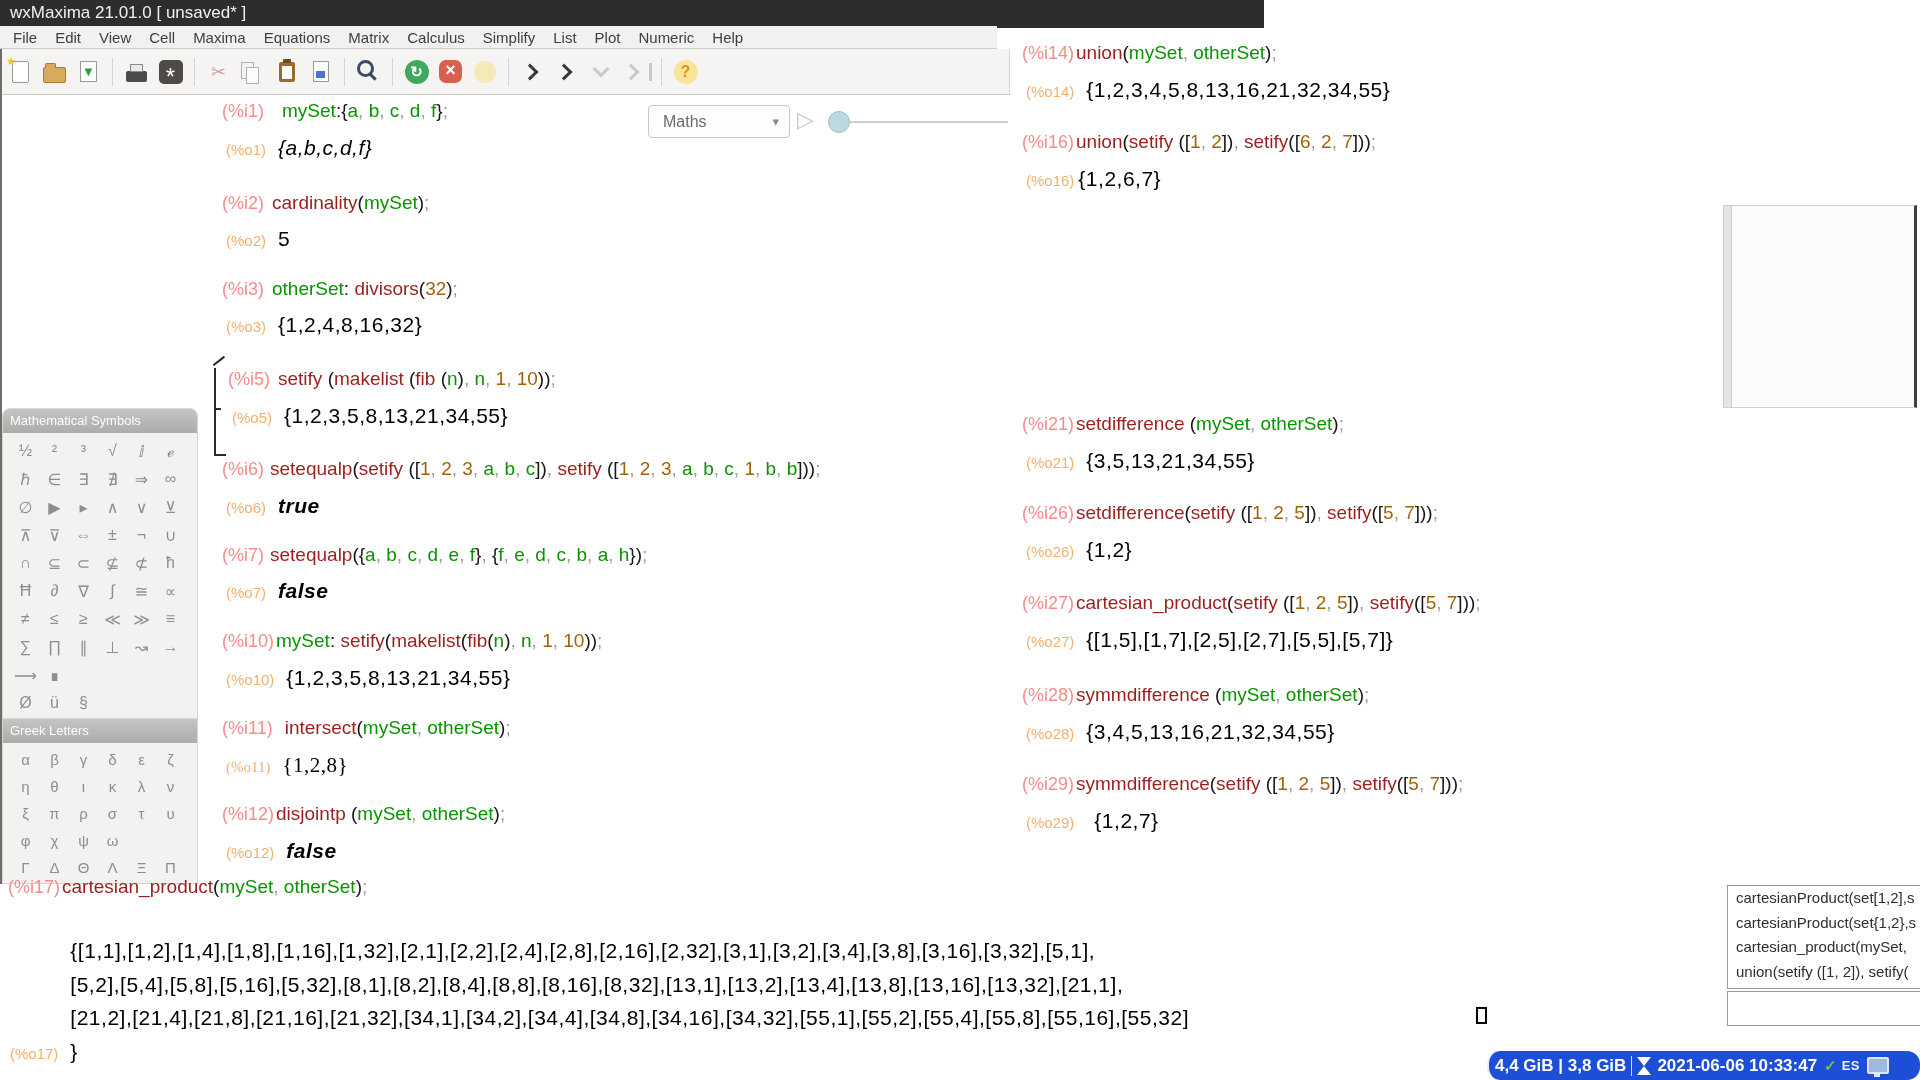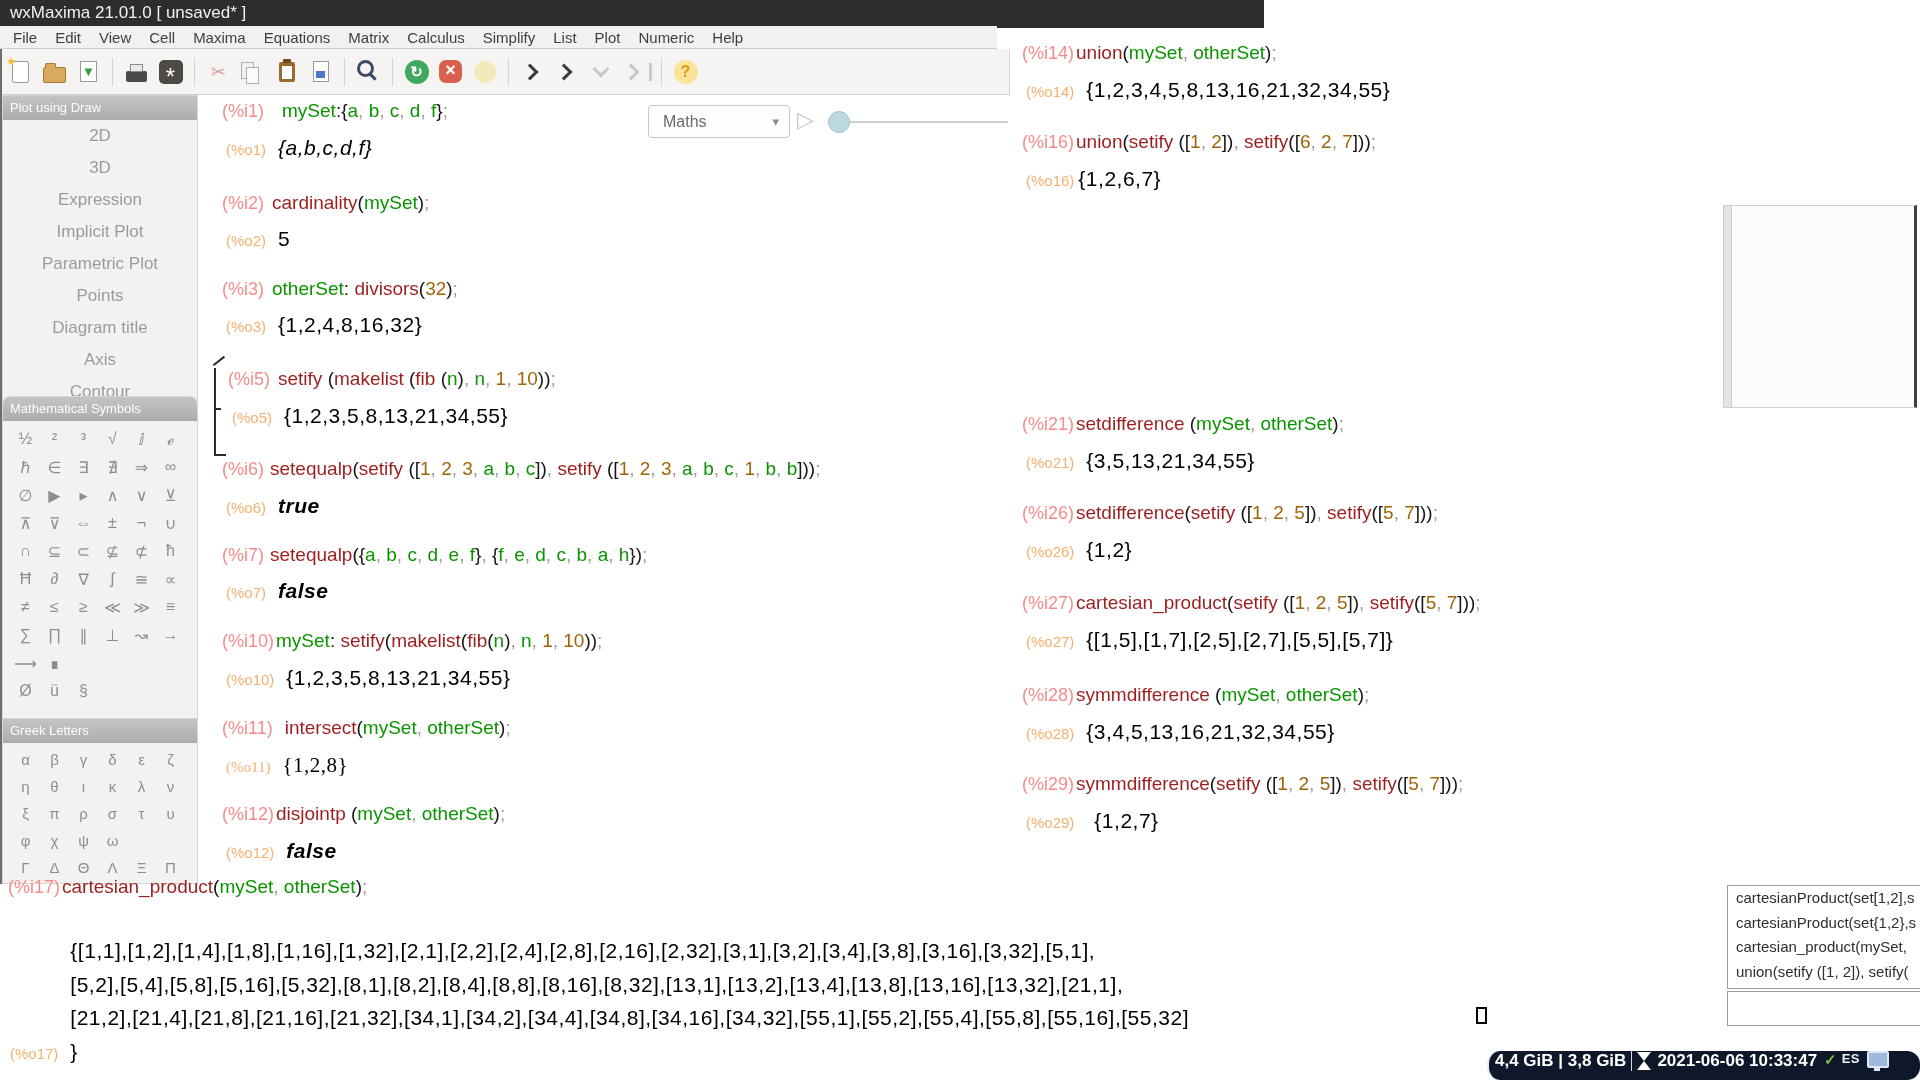--- a/index.html
+++ b/index.html
@@ -59,21 +59,21 @@
   #tb-slider .knob{position:absolute;left:0;top:0;width:22px;height:22px;border-radius:50%;
                    background:#bcd9e0;border:1px solid #9fc3cc;box-sizing:border-box;z-index:1;}
 
   
   #left-border{position:absolute;left:0;top:49px;width:2px;height:835px;background:#6f6d6a;}
   .pane{position:absolute;left:2px;width:196px;background:#f3f2f0;border:1px solid #d8d6d4;box-sizing:border-box;overflow:hidden;}
   .pane-header{height:24px;background:linear-gradient(#c6c4c2,#aeacaa);color:#fdfdfd;font-size:13px;
                line-height:24px;padding-left:7px;}
   #pane-draw{top:95px;height:313px;}
   #pane-draw .item{display:block;text-align:center;line-height:32px;font-size:17px;color:#9b9b9b;cursor:default;}
-  #pane-symbols{top:396px;height:330px;border-radius:8px;}
+  #pane-symbols{top:408px;height:330px;border-radius:8px;}
   #symbols-grid{display:grid;grid-template-columns:repeat(6,29px);grid-auto-rows:28px;padding:4px 0 0 8px;}
   #symbols-grid span{display:flex;align-items:center;justify-content:center;font-size:16px;color:#8e8e8e;}
   #pane-greek{top:718px;height:166px;}
   #greek-grid{display:grid;grid-template-columns:repeat(6,29px);grid-auto-rows:27px;padding:3px 0 0 8px;}
   #greek-grid span{display:flex;align-items:center;justify-content:center;font-size:15px;color:#8e8e8e;}
 
   
   #cells{position:absolute;left:0;top:0;width:100%;height:100%;}
   .cell{position:absolute;white-space:nowrap;}
   .lbl-i{color:#f58c8c;font-size:18px;}
@@ -106,22 +106,22 @@
                border:1px solid #9a9a9a;box-sizing:border-box;}
   #black-box{position:absolute;left:1476px;top:1007px;width:11px;height:17px;border:2px solid #000;background:#fff;box-sizing:border-box;}
 
   
   #statusbar{position:absolute;left:1487px;top:1026px;width:433px;height:25px;background:#f0efed;
              border-top:1px solid #c6c4c2;border-left:1px solid #c6c4c2;display:flex;align-items:center;
              justify-content:center;font-size:15px;color:#4a4a4a;box-sizing:border-box;}
   #status-icon{position:absolute;right:5px;top:4px;width:18px;height:12px;background:#aebfd8;
                border:2px solid #7d92b0;border-radius:2px;}
   #status-icon::after{content:"";position:absolute;left:-6px;top:4px;width:14px;height:9px;background:#cfd9e8;border:2px solid #7d92b0;}
-  #taskbar{position:absolute;left:1487px;top:1051px;width:433px;height:29px;background:#0f172a;
-           border-left:2px solid #e8eef8;display:flex;color:#fff;
+  #taskbar{position:absolute;left:1487px;top:1051px;width:433px;height:29px;background:#1d4ed8;
+           border-left:2px solid #e8eef8;display:flex;align-items:center;color:#fff;
            font-size:17px;font-weight:bold;padding-left:6px;box-sizing:border-box;gap:5px;border-radius:13px;}
   .tb-divider{width:1px;height:20px;background:#cfdcf0;}
   .hourglass{position:relative;width:15px;height:20px;display:inline-block;}
   .hourglass::before{content:"";position:absolute;top:1px;left:0;border-left:7px solid transparent;border-right:7px solid transparent;border-top:9px solid #fff;}
   .hourglass::after{content:"";position:absolute;bottom:1px;left:0;border-left:7px solid transparent;border-right:7px solid transparent;border-bottom:9px solid #fff;}
   #tb-green{color:#7dc242;font-size:15px;margin-left:2px;}
   #tb-lang{font-size:13px;color:#e8f0fa;letter-spacing:.5px;}
   #tb-monitor{width:18px;height:13px;background:#9fb8dd;border:2px solid #dfe7f3;border-radius:2px;position:relative;margin-left:2px;}
   #tb-monitor::after{content:"";position:absolute;left:5px;bottom:-5px;width:6px;height:3px;background:#dfe7f3;}
 </style>
@@ -219,34 +219,20 @@
     </div>
     <span id="tb-play">▷</span>
     <div id="tb-slider">
       <div class="track"></div>
       <div class="knob"></div>
     </div>
   </div>
 
   <div id="left-border"></div>
 
-  <div class="pane" id="pane-draw">
-    <div class="pane-header">Plot using Draw</div>
-    <div id="pane-draw-items">
-        <span class="item">2D</span>
-        <span class="item">3D</span>
-        <span class="item">Expression</span>
-        <span class="item">Implicit Plot</span>
-        <span class="item">Parametric Plot</span>
-        <span class="item">Points</span>
-        <span class="item">Diagram title</span>
-        <span class="item">Axis</span>
-        <span class="item">Contour</span>
-      </div>
-  </div>
   <div class="pane" id="pane-symbols">
     <div class="pane-header">Mathematical Symbols</div>
     <div id="symbols-grid">
         <span>½</span>
         <span>²</span>
         <span>³</span>
         <span>√</span>
         <span>ⅈ</span>
         <span>ℯ</span>
         <span>ℏ</span>

